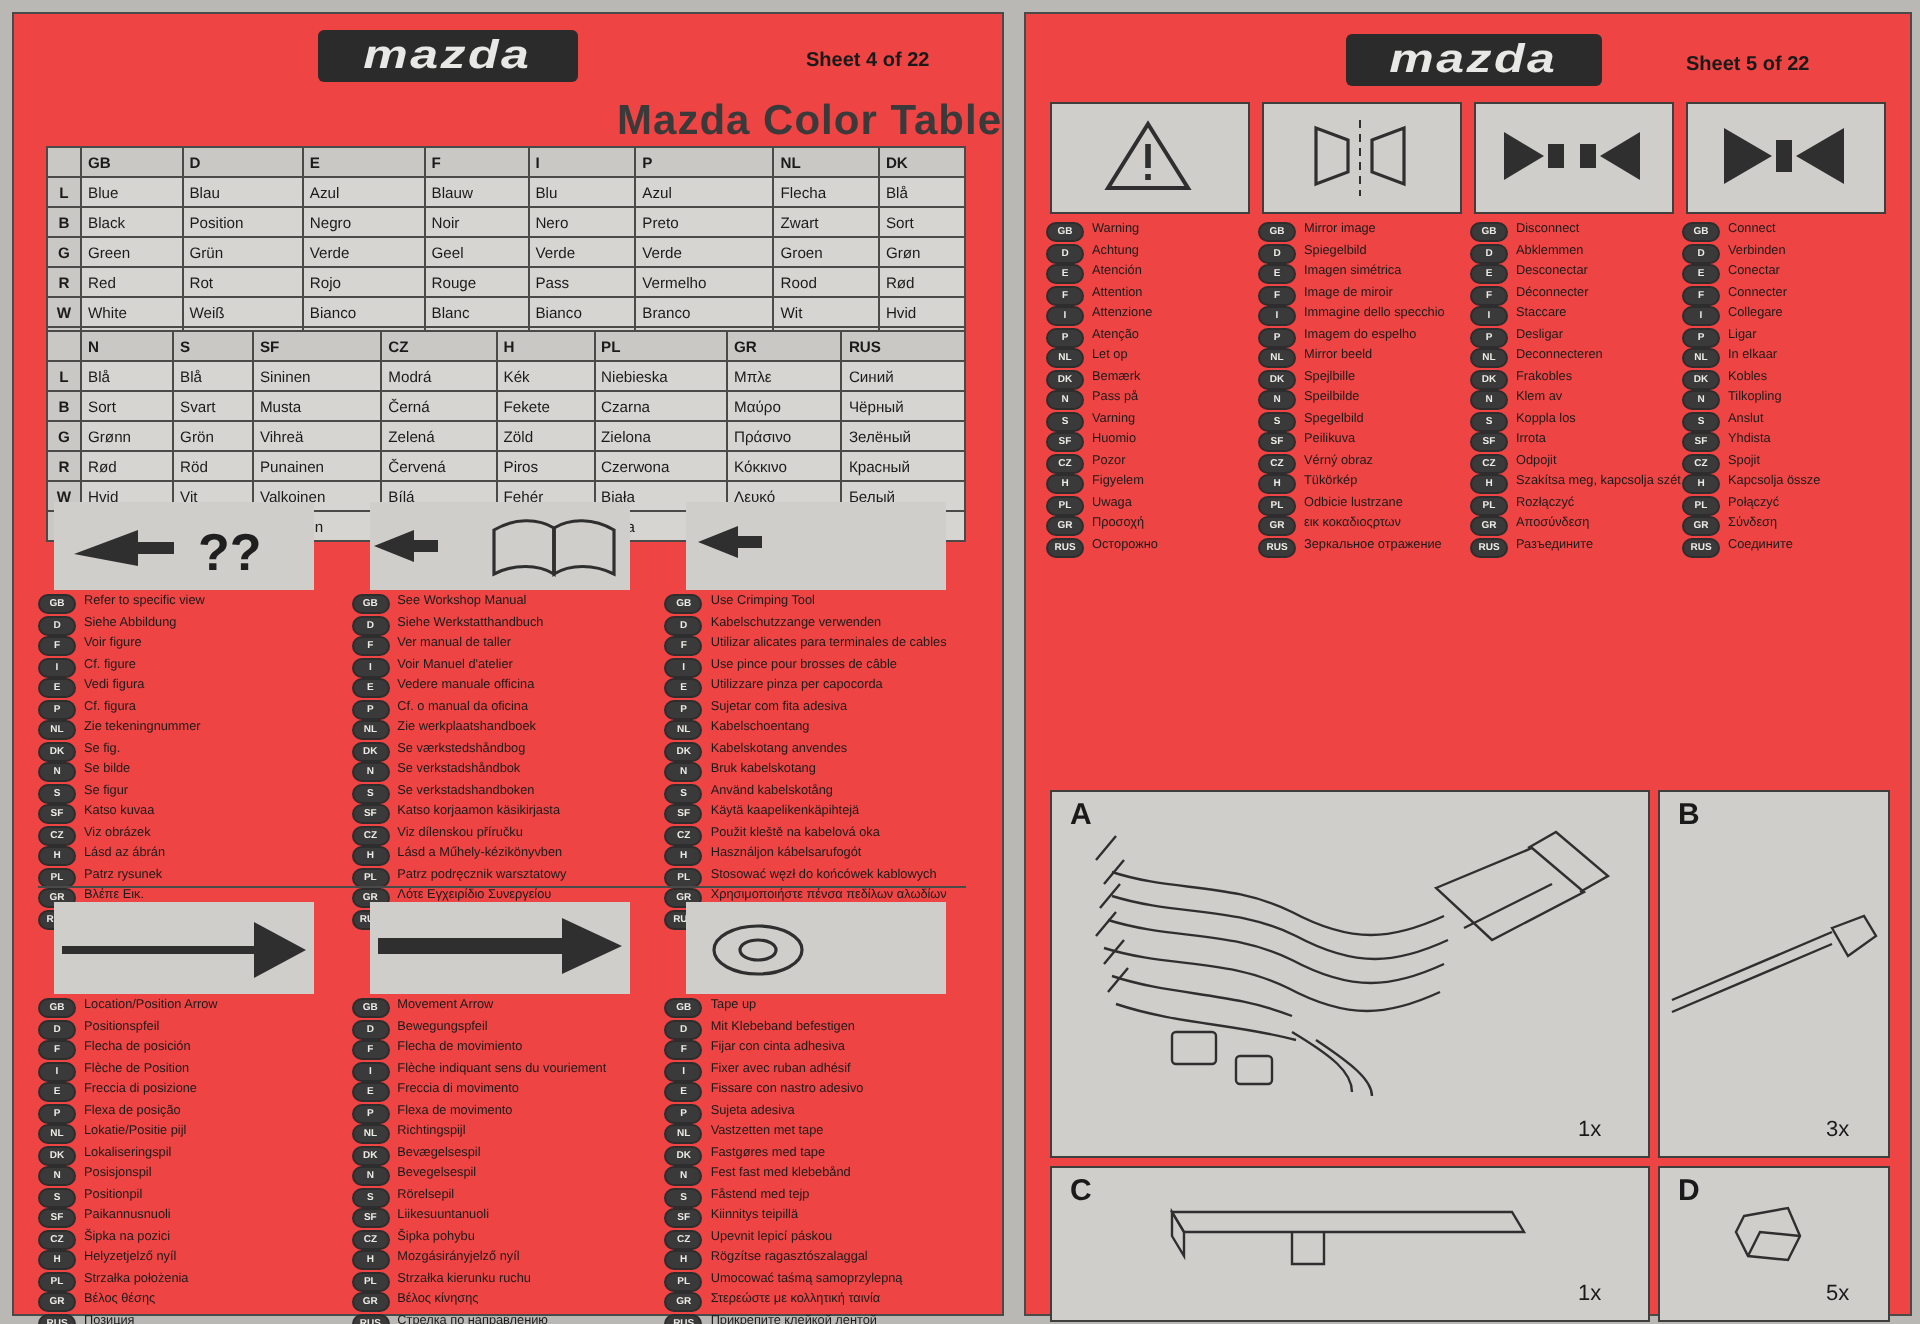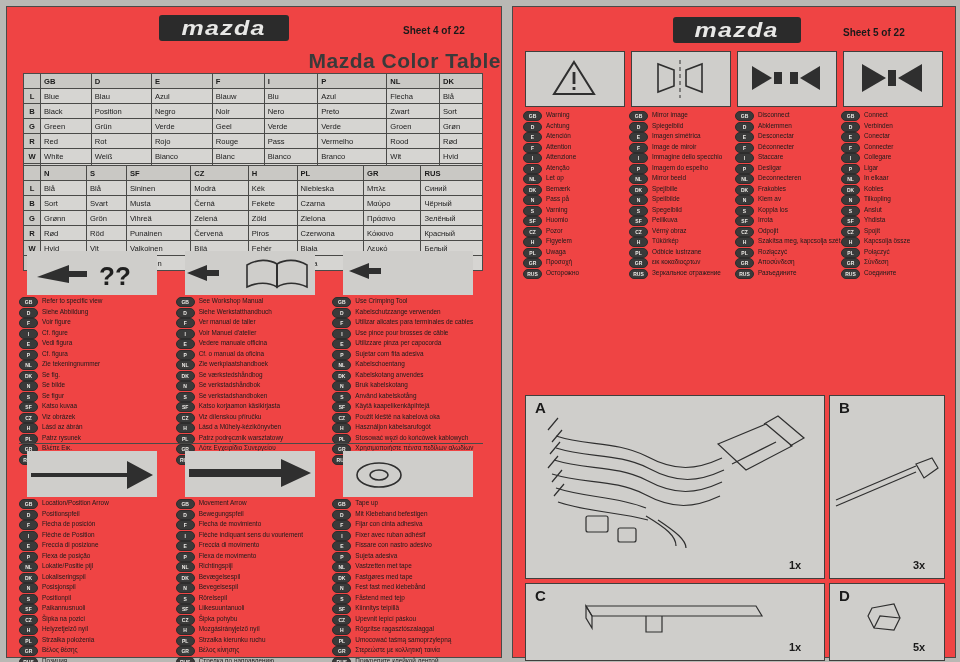--- a/index.html
+++ b/index.html
@@ -110,21 +110,21 @@
     background:#cfcecb;
   }
 
   .corner-letter{
     position:absolute;
     font-size:15px;font-weight:bold;
     color:#1a1a1a;
   }
   .qty{
     position:absolute;
-    font-size:11px;font-weight:bold;color:#1a1a1a;
+    font-size:11px;font-weight:normal;color:#1a1a1a;
   }
 
   svg{display:block;}
   .hr{position:absolute;background:#4a4a48;height:1px;}
 </style>
 </head>
 <body>
 
 <div class="page">
 

